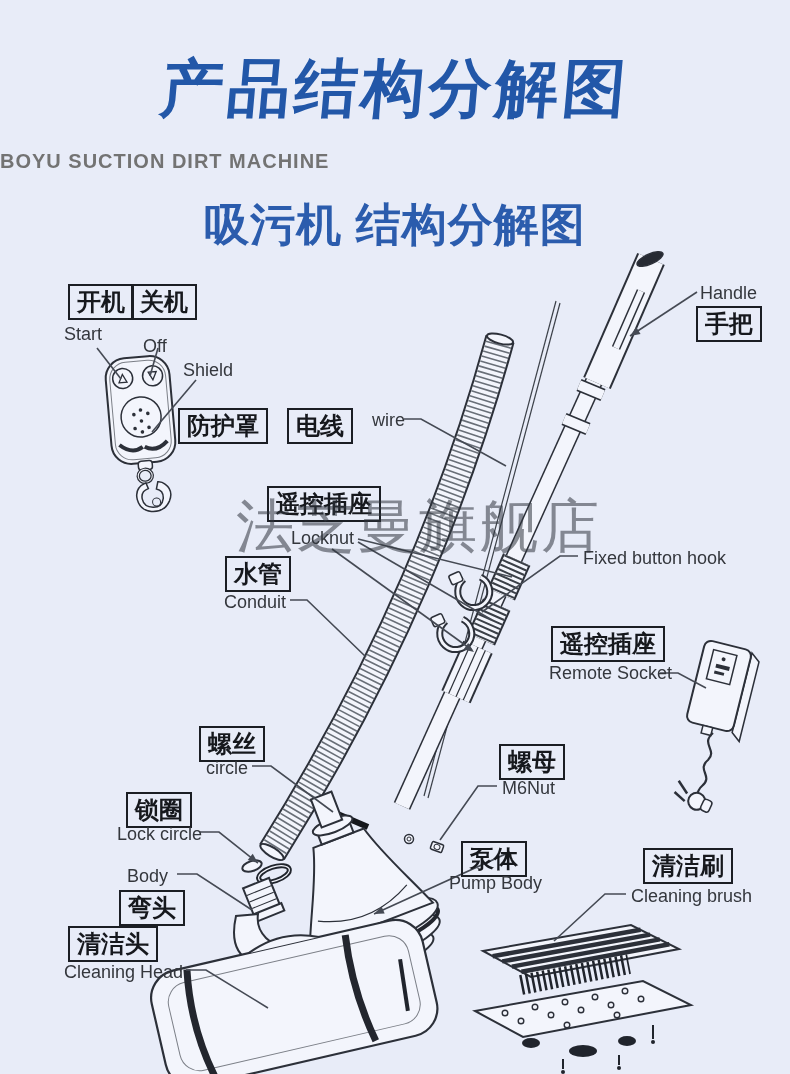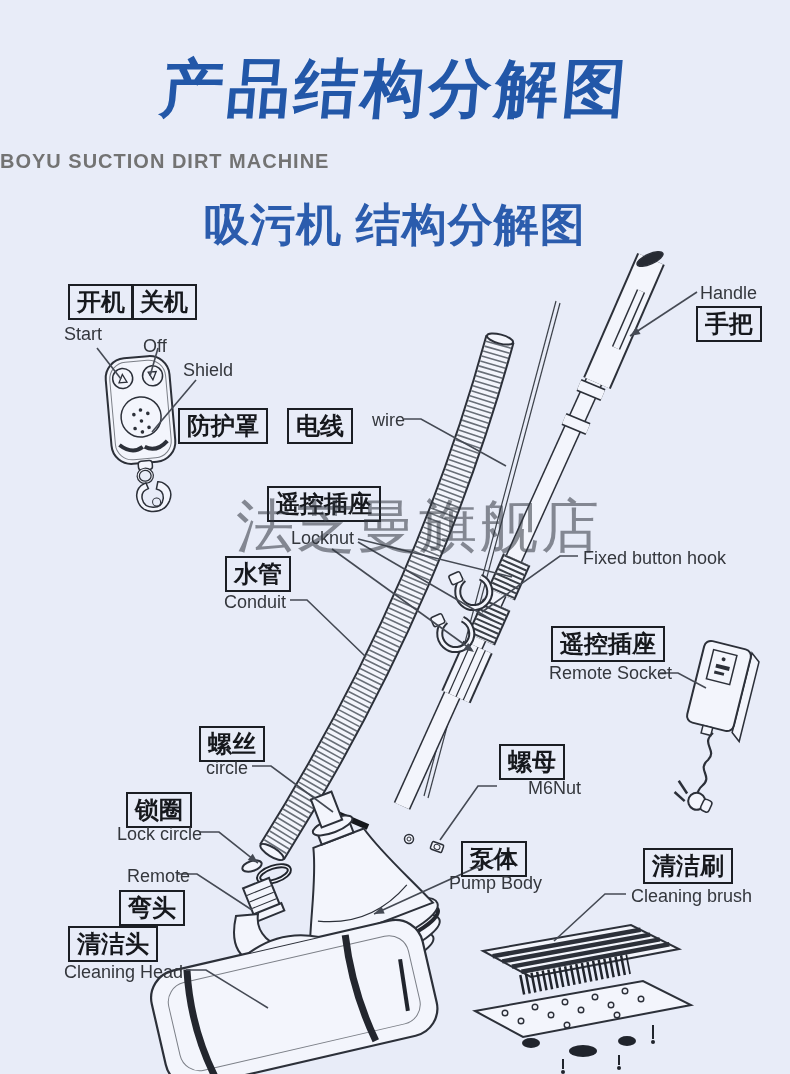--- a/index.html
+++ b/index.html
@@ -279,25 +279,25 @@
   <div class="en" style="left:224px;top:592px">Conduit</div>
   <div class="en" style="left:583px;top:548px">Fixed button hook</div>
   <div class="box" style="left:551px;top:626px">遥控插座</div>
   <div class="en" style="left:549px;top:663px">Remote Socket</div>
   <div class="en" style="left:700px;top:283px">Handle</div>
   <div class="box" style="left:696px;top:306px">手把</div>
   <div class="box" style="left:199px;top:726px">螺丝</div>
   <div class="en" style="left:206px;top:758px">circle</div>
   <div class="box" style="left:126px;top:792px">锁圈</div>
   <div class="en" style="left:117px;top:824px">Lock circle</div>
-  <div class="en" style="left:127px;top:866px">Remote</div>
+  <div class="en" style="left:127px;top:866px">Body</div>
   <div class="box" style="left:119px;top:890px">弯头</div>
   <div class="box" style="left:68px;top:926px">清洁头</div>
   <div class="en" style="left:64px;top:962px">Cleaning Head</div>
   <div class="box" style="left:499px;top:744px">螺母</div>
-  <div class="en" style="left:528px;top:778px">M6Nut</div>
+  <div class="en" style="left:502px;top:778px">M6Nut</div>
   <div class="box" style="left:461px;top:841px">泵体</div>
   <div class="en" style="left:449px;top:873px">Pump Body</div>
   <div class="box" style="left:643px;top:848px">清洁刷</div>
   <div class="en" style="left:631px;top:886px">Cleaning brush</div>
 
   <div class="wm">法芝曼旗舰店</div>
 </div>
 
 </body></html>

